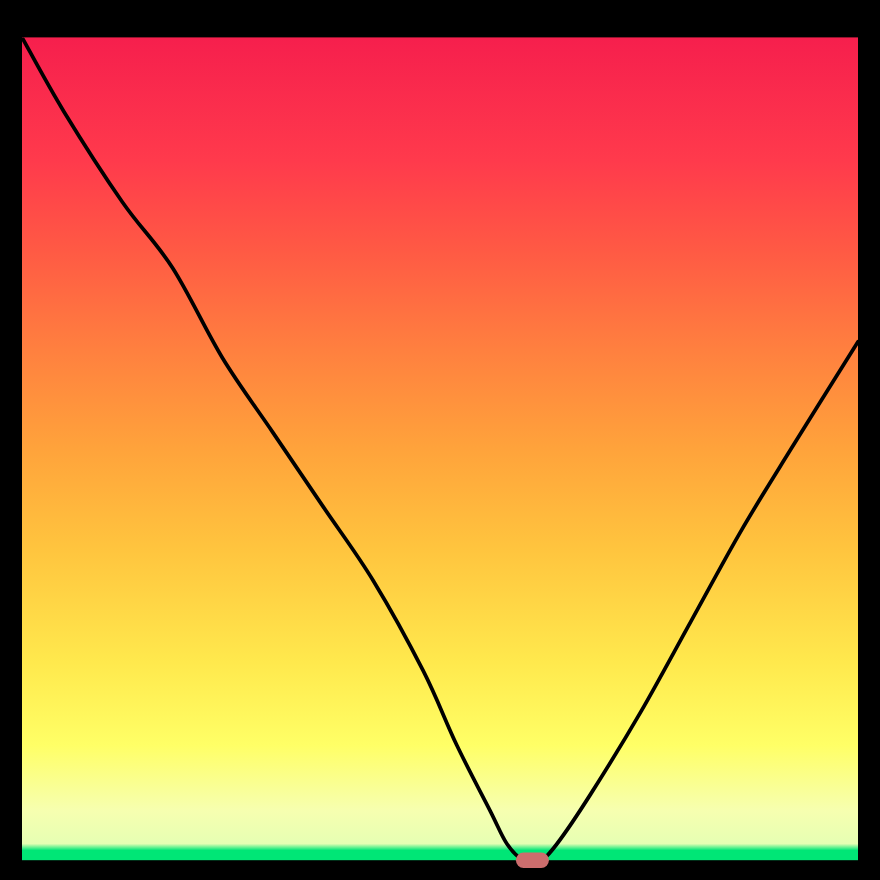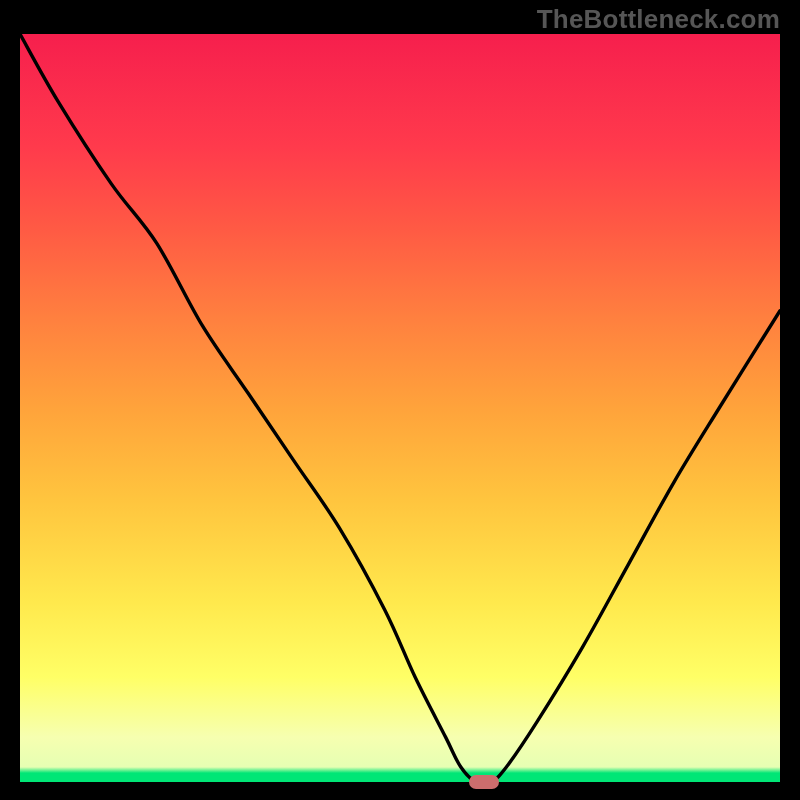--- a/index.html
+++ b/index.html
@@ -75,21 +75,20 @@
     background: #cc6d6d;
     border-radius: 7px;
     transform: translate(-50%, -50%);
     z-index: 6;
   }
 </style>
 </head>
 <body>
 
 <div class="container">
-  <div class="watermark">TheBottleneck.com</div>
 
   <div class="plot">
     <div class="gradient"></div>
     <svg class="curve-svg" viewBox="0 0 760 748" preserveAspectRatio="none">
       <path id="curve" class="curve-path" d="M 0,0 C 6.333333333333333,11.21999999999999 22.799999999999997,42.3866666666666 38,67.31999999999994 C 53.2,92.25333333333327 74.73333333333333,125.91333333333334 91.2,149.60000000000002 C 107.66666666666667,173.28666666666672 121.59999999999998,185.7533333333334 136.79999999999998,209.44000000000005 C 151.99999999999997,233.12666666666672 167.2,266.7866666666667 182.4,291.72 C 197.60000000000002,316.65333333333336 212.8,336.59999999999997 228,359.03999999999996 C 243.2,381.47999999999996 258.4,403.92 273.59999999999997,426.36 C 288.79999999999995,448.8 304,468.7466666666666 319.2,493.67999999999995 C 334.4,518.6133333333332 352.1333333333333,551.0266666666666 364.8,575.96 C 377.4666666666667,600.8933333333334 385.06666666666666,622.0866666666666 395.2,643.28 C 405.3333333333333,664.4733333333334 418,688.16 425.6,703.12 C 433.20000000000005,718.08 435.7333333333333,725.56 440.79999999999995,733.04 C 445.8666666666666,740.52 450.93333333333334,745.5066666666667 456,748 C 461.06666666666666,750.4933333333333 466.1333333333333,750.4933333333333 471.2,748 C 476.26666666666665,745.5066666666667 478.8,743.0133333333333 486.40000000000003,733.04 C 494.00000000000006,723.0666666666666 504.13333333333344,708.1066666666666 516.8000000000001,688.16 C 529.4666666666667,668.2133333333334 547.2,639.54 562.4,613.36 C 577.5999999999999,587.1800000000001 592.8,558.5066666666667 608,531.08 C 623.2,503.65333333333336 638.4,474.98 653.6,448.8 C 668.8000000000001,422.62 681.4666666666667,402.67333333333335 699.2,374 C 716.9333333333334,345.32666666666665 749.8666666666667,292.96666666666664 760,276.76"></path>
     </svg>
     <div id="marker" class="marker" style="left: 463.6px; top: 748px; background: rgb(204, 109, 109);"></div>
   </div>
 </div>
 

